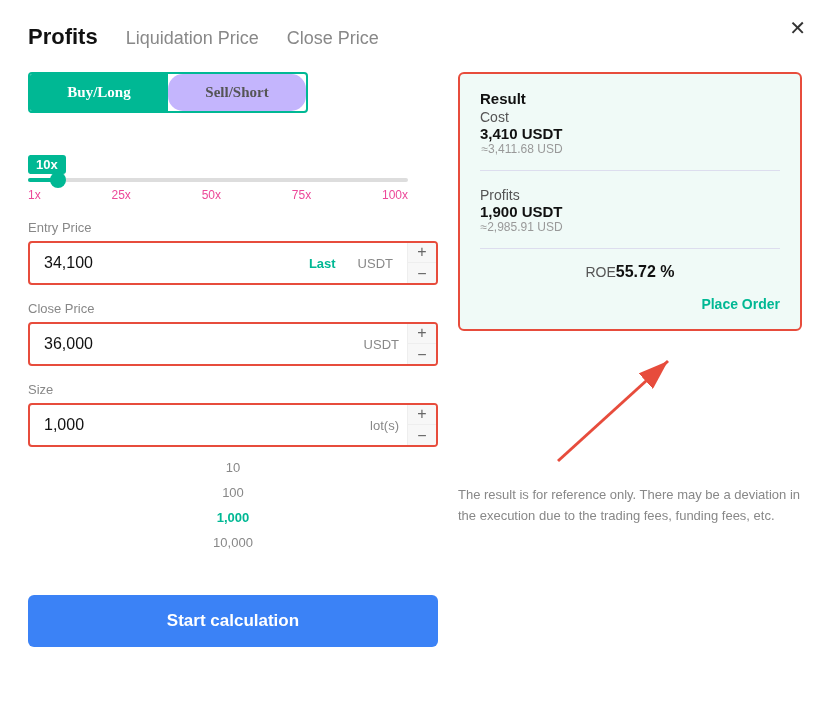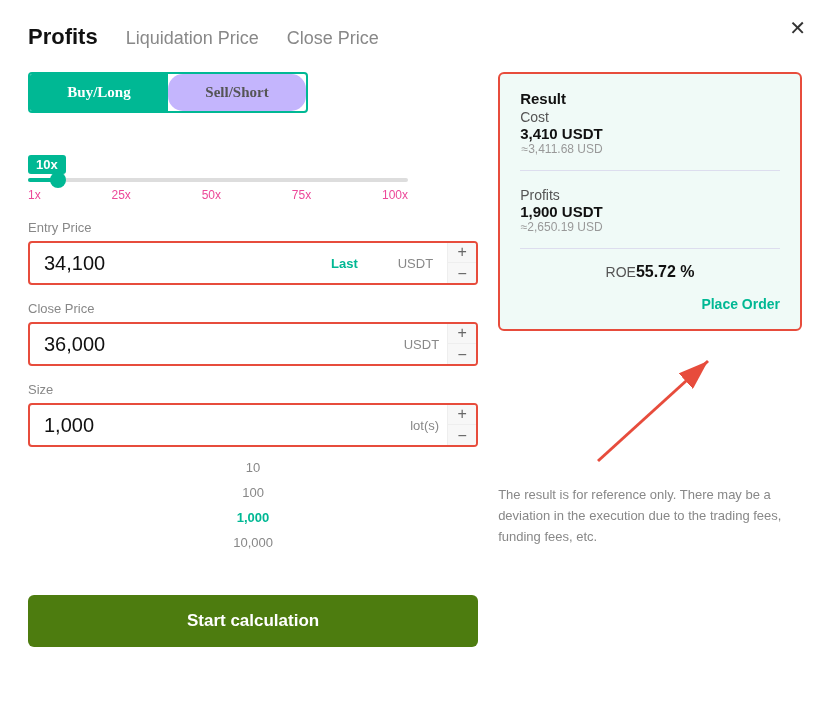--- a/index.html
+++ b/index.html
@@ -168,21 +168,21 @@
       align-items: center;
       border: 2px solid #e74c3c;
       border-radius: 4px;
       overflow: hidden;
       height: 44px;
     }
 
     .input-value {
       flex: 1;
       padding: 0 14px;
-      font-size: 20px;
+      font-size: 16px;
       color: #111;
       border: none;
       outline: none;
       background: transparent;
     }
 
     .input-unit {
       font-size: 13px;
       color: #888;
       padding: 0 8px;
@@ -238,21 +238,21 @@
 
     .size-quick-btn.active {
       color: #00b894;
       font-weight: 700;
     }
 
     
     .calc-btn {
       width: 100%;
       padding: 16px;
-      background: #4d7c0f;
+      background: #3b82f6;
       color: #fff;
       border: none;
       border-radius: 6px;
       font-size: 17px;
       font-weight: 700;
       cursor: pointer;
       margin-top: 24px;
     }
 
     
@@ -361,21 +361,21 @@
       padding: 14px 0 0;
       font-size: 13px;
       color: #888;
       line-height: 1.6;
     }
 
     
     .input-unit-group {
       display: flex;
       align-items: center;
-      gap: 24px;
+      gap: 6px;
       padding-right: 6px;
     }
   </style>
 </head>
 <body>
 
 <div class="modal">
 
   <button class="close-btn">✕</button>
 
@@ -476,21 +476,21 @@
             <div class="result-sub-val">≈3,411.68 USD</div>
           </div>
         </div>
 
         <hr class="result-divider">
 
         <div class="result-row">
           <span class="result-row-label">Profits</span>
           <div class="result-row-values">
             <div class="result-main-val">1,900 USDT</div>
-            <div class="result-sub-val">≈2,650.19 USD</div>
+            <div class="result-sub-val">≈2,985.91 USD</div>
           </div>
         </div>
 
         <hr class="result-divider">
 
         <div class="roe-row">
           <span class="roe-label">ROE</span>
           <span class="roe-value">55.72 %</span>
         </div>
 

